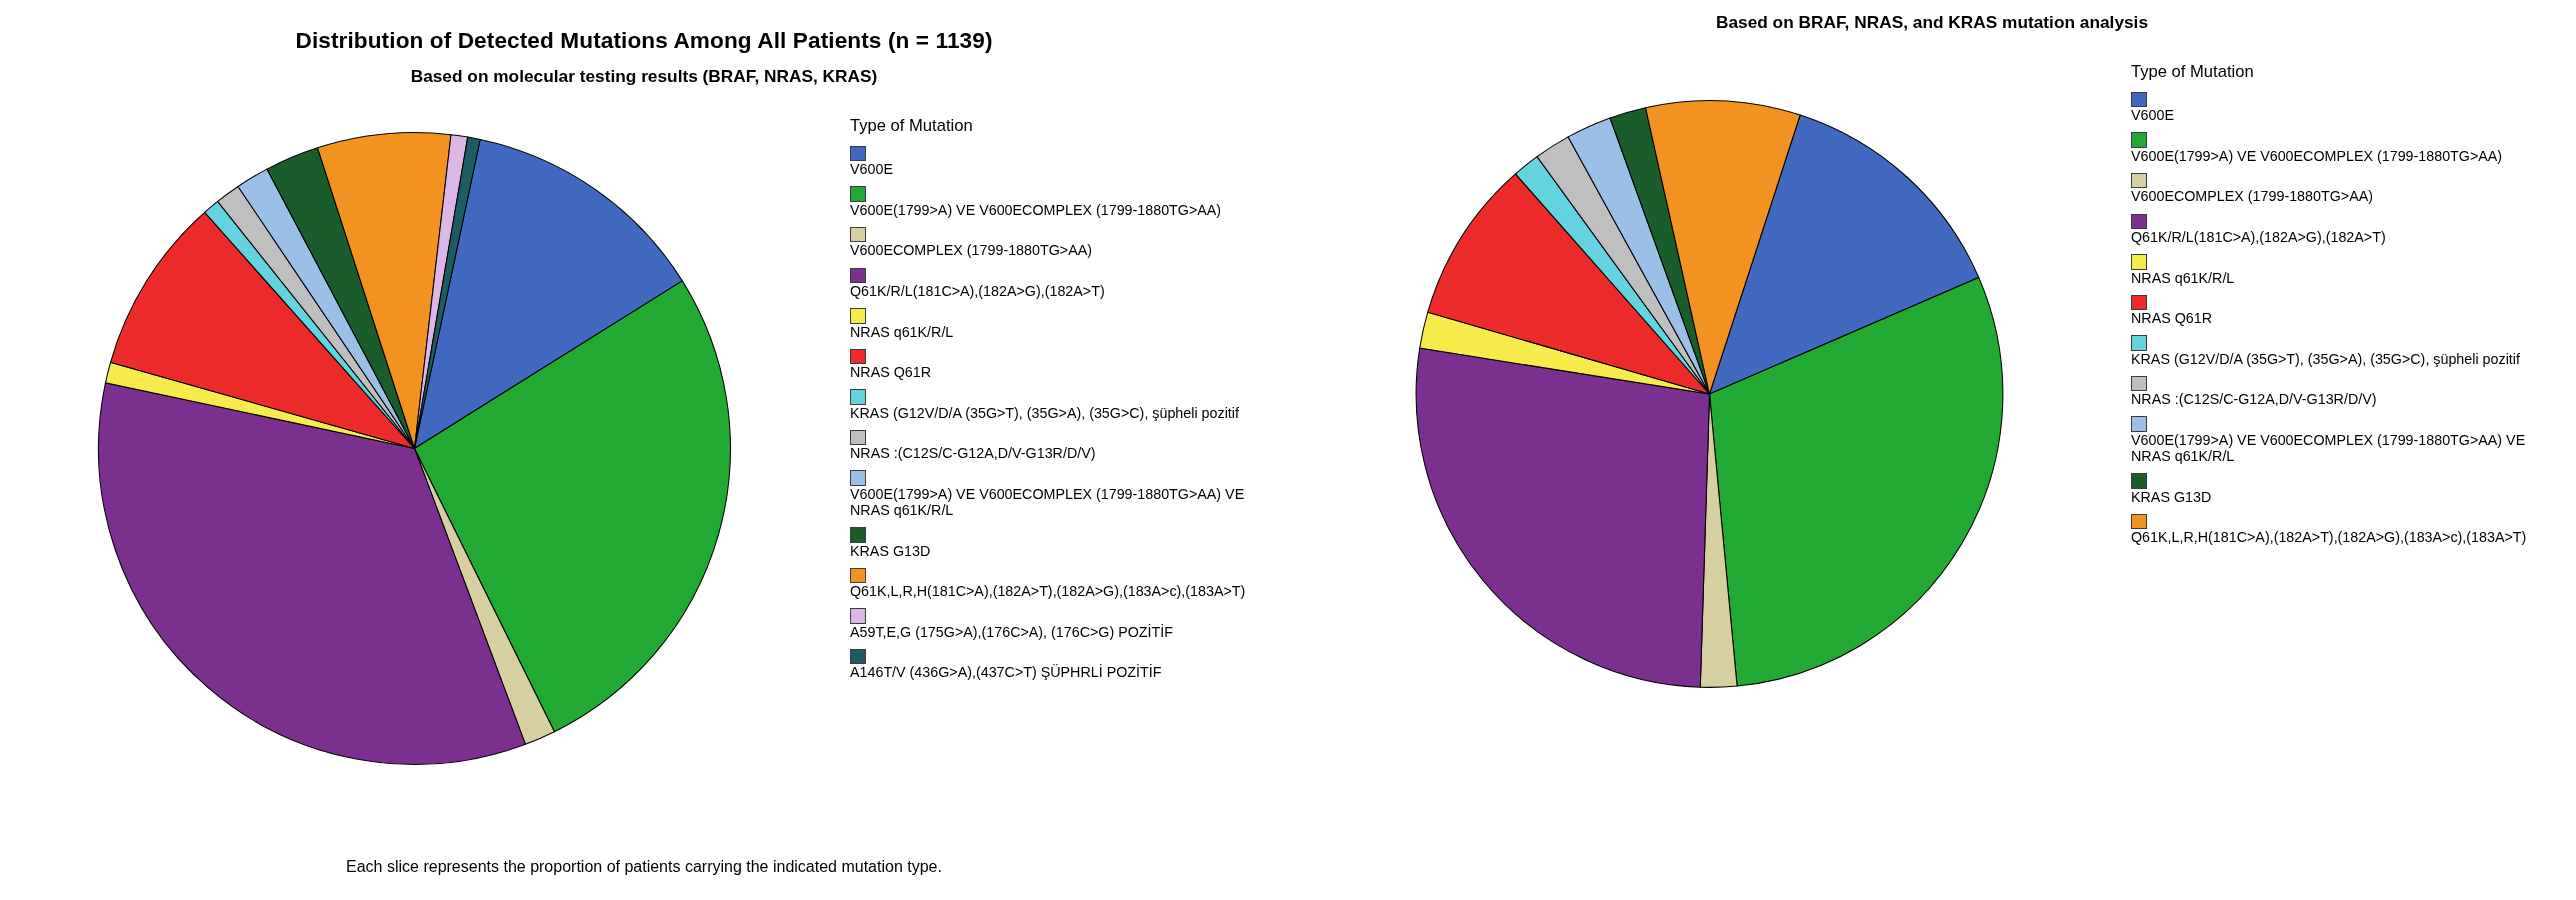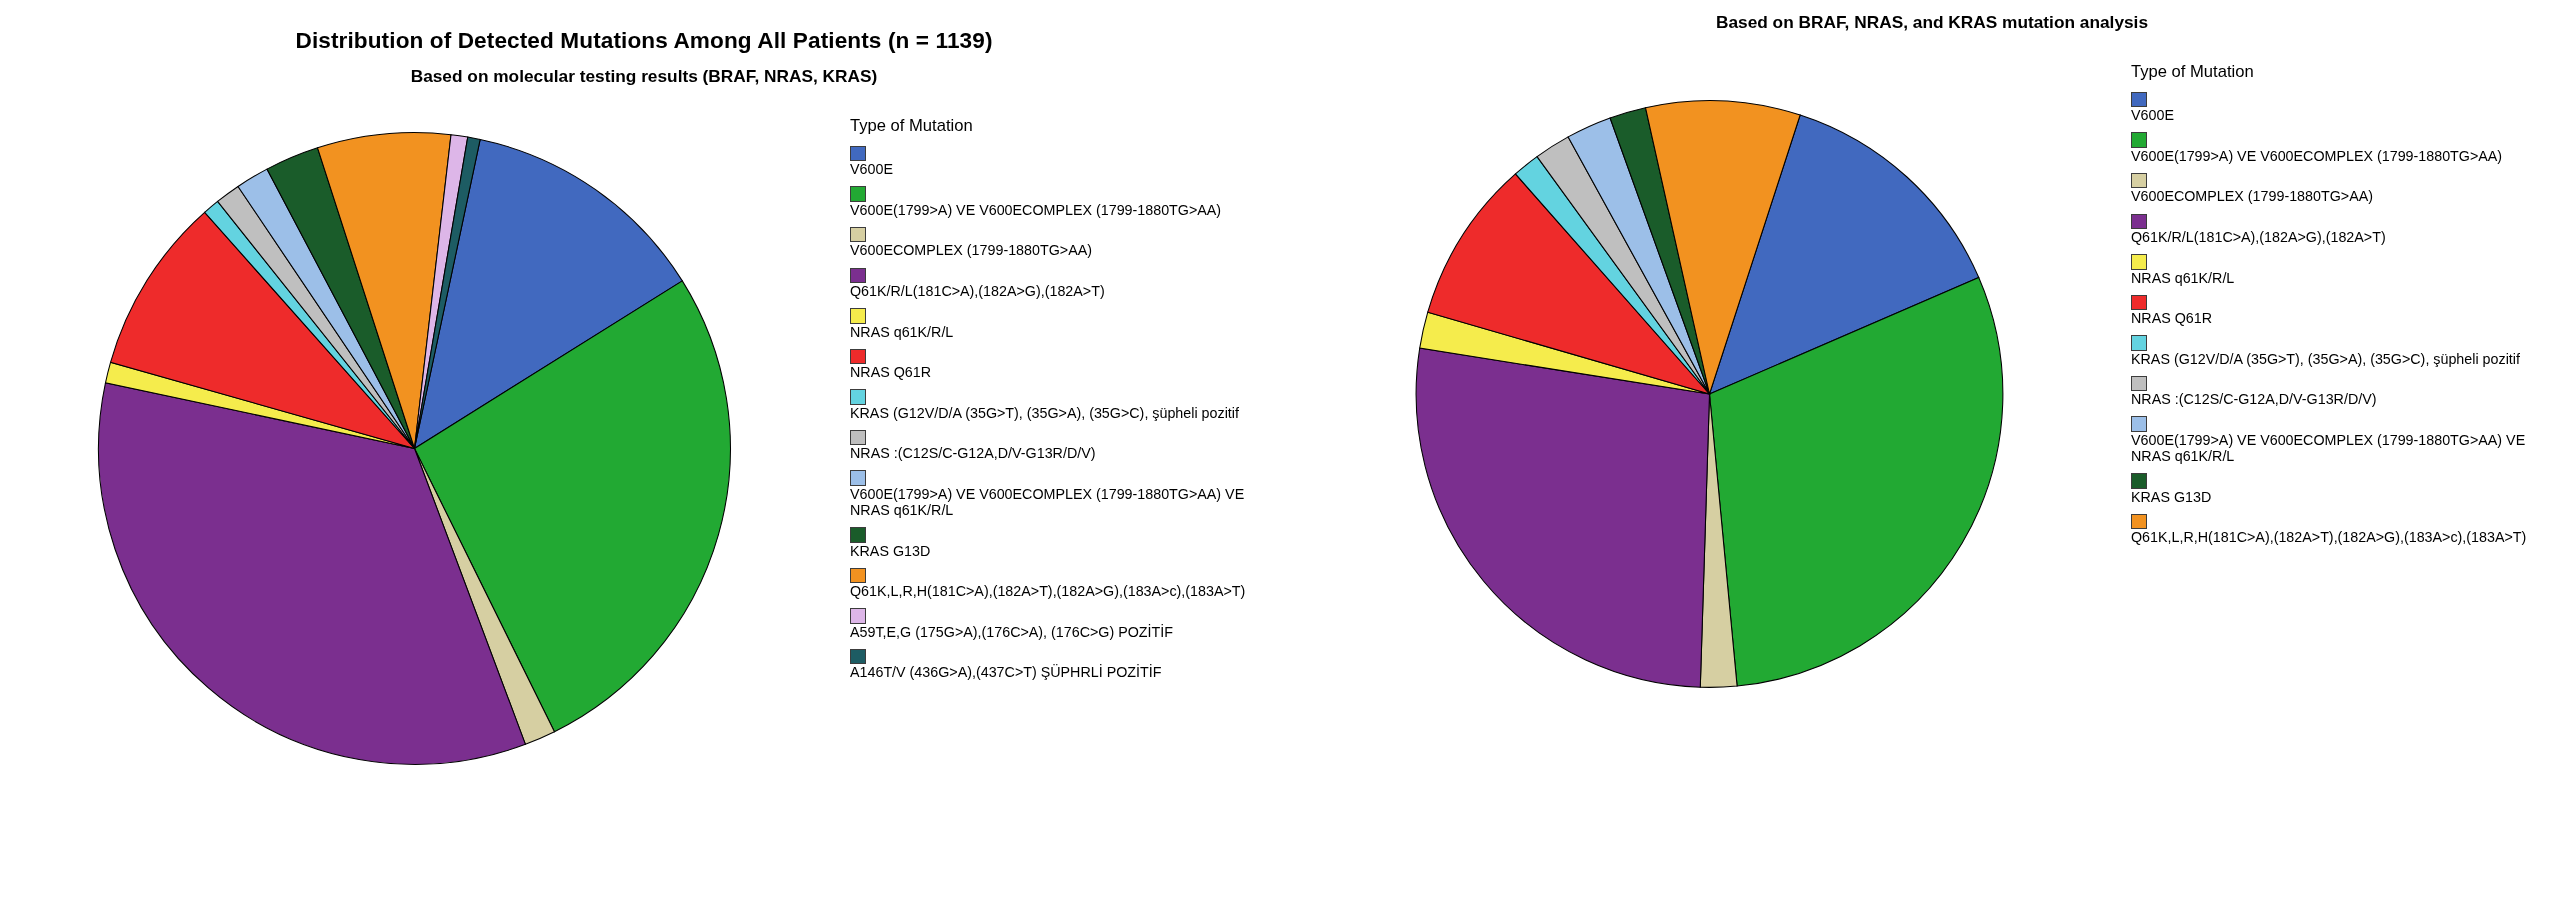--- a/index.html
+++ b/index.html
@@ -166,20 +166,23 @@
               <span class="legend-swatch" style="background: rgb(221, 182, 232);"></span>
               <span class="legend-label">A59T,E,G (175G&gt;A),(176C&gt;A), (176C&gt;G) POZİTİF</span>
             </div>
             <div class="legend-item">
               <span class="legend-swatch" style="background: rgb(29, 92, 99);"></span>
               <span class="legend-label">A146T/V (436G&gt;A),(437C&gt;T) ŞÜPHRLİ POZİTİF</span>
             </div>
           </div>
       </div>
     </div>
+    <div class="caption">
+      <span>Each slice represents the proportion of patients carrying the indicated mutation type.</span>
+    </div>
   </div>
 
   <div class="panel">
     <div class="panel-subtitle">Based on BRAF, NRAS, and KRAS mutation analysis</div>
     <div class="chart-area">
       <div class="pie-wrap" style="left:45px; top:30px;">
         <svg id="pie-right" width="753" height="662" viewBox="0 0 1000 880">
             <path d="M 500 440 L 620.5166278062295 69.08795864489014 A 390 390 0 0 1 857.9243040167527 285.11232265243564 Z" fill="#4169bf" stroke="#000000" stroke-width="1.4"></path>
             <path d="M 500 440 L 857.9243040167527 285.11232265243564 A 390 390 0 0 1 536.7022421942206 828.2691661952013 Z" fill="#22a933" stroke="#000000" stroke-width="1.4"></path>
             <path d="M 500 440 L 536.7022421942206 828.2691661952013 A 390 390 0 0 1 487.74980395952997 829.8075585426353 Z" fill="#d6cfa2" stroke="#000000" stroke-width="1.4"></path>

